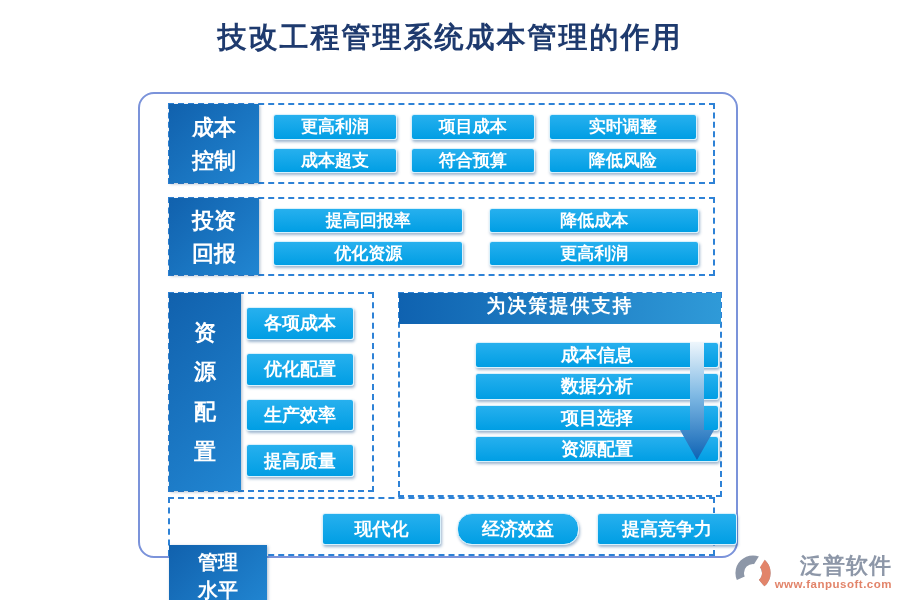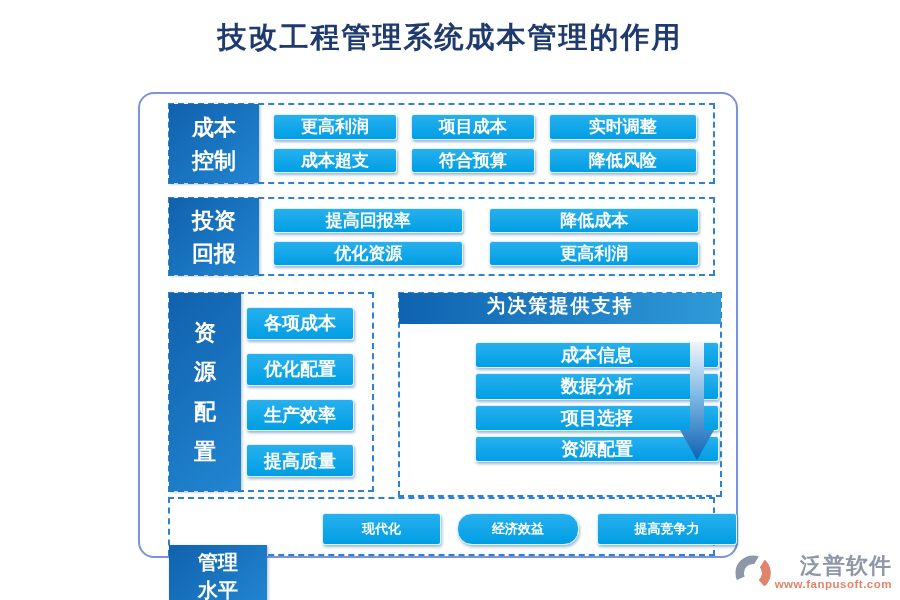--- a/index.html
+++ b/index.html
@@ -36,21 +36,21 @@
           grid-template-columns:1fr 1.1fr;grid-template-rows:1fr 1fr;gap:8px 26px;font-size:17px;}
   .grid-3{position:absolute;left:76px;width:108px;top:13px;bottom:13px;display:grid;
           grid-template-rows:repeat(4,1fr);gap:13px;font-size:18px;}
   .panel-header{position:absolute;left:-1px;top:-1px;width:calc(100% + 2px);height:31px;
           background:linear-gradient(90deg,#0f62b0,#2f9ad8);color:#fff;font-weight:bold;
           font-size:19px;display:flex;align-items:flex-start;justify-content:center;letter-spacing:2px;}
   .grid-4{position:absolute;left:31px;width:244px;top:48px;height:120px;display:grid;
           grid-template-rows:repeat(4,1fr);gap:5px;font-size:18px;margin-left:44px;}
   .flow-arrow{position:absolute;right:6px;top:48px;width:34px;height:118px;}
   .grid-5{position:absolute;left:112px;right:14px;top:14px;bottom:9px;display:flex;
-          gap:16px;font-size:13px;padding-left:40px;}
+          gap:16px;font-size:18px;padding-left:40px;}
   .grid-5 .node{flex:0 0 auto;}
   .n-51{width:117px;}.n-52{width:120px;border-radius:15px;}.n-53{width:138px;margin-left:2px;}
   .brand{position:absolute;right:8px;bottom:8px;display:flex;align-items:flex-start;gap:3px;justify-content:space-between;}
   .brand-text{display:flex;flex-direction:column;align-items:flex-end;}
   .brand-name{font-size:22px;font-weight:bold;color:#8d97a8;letter-spacing:1px;line-height:1.1;}
   .brand-url{font-size:11.5px;font-weight:bold;color:#e2846a;letter-spacing:.5px;}
 </style>
 </head>
 <body>
 

